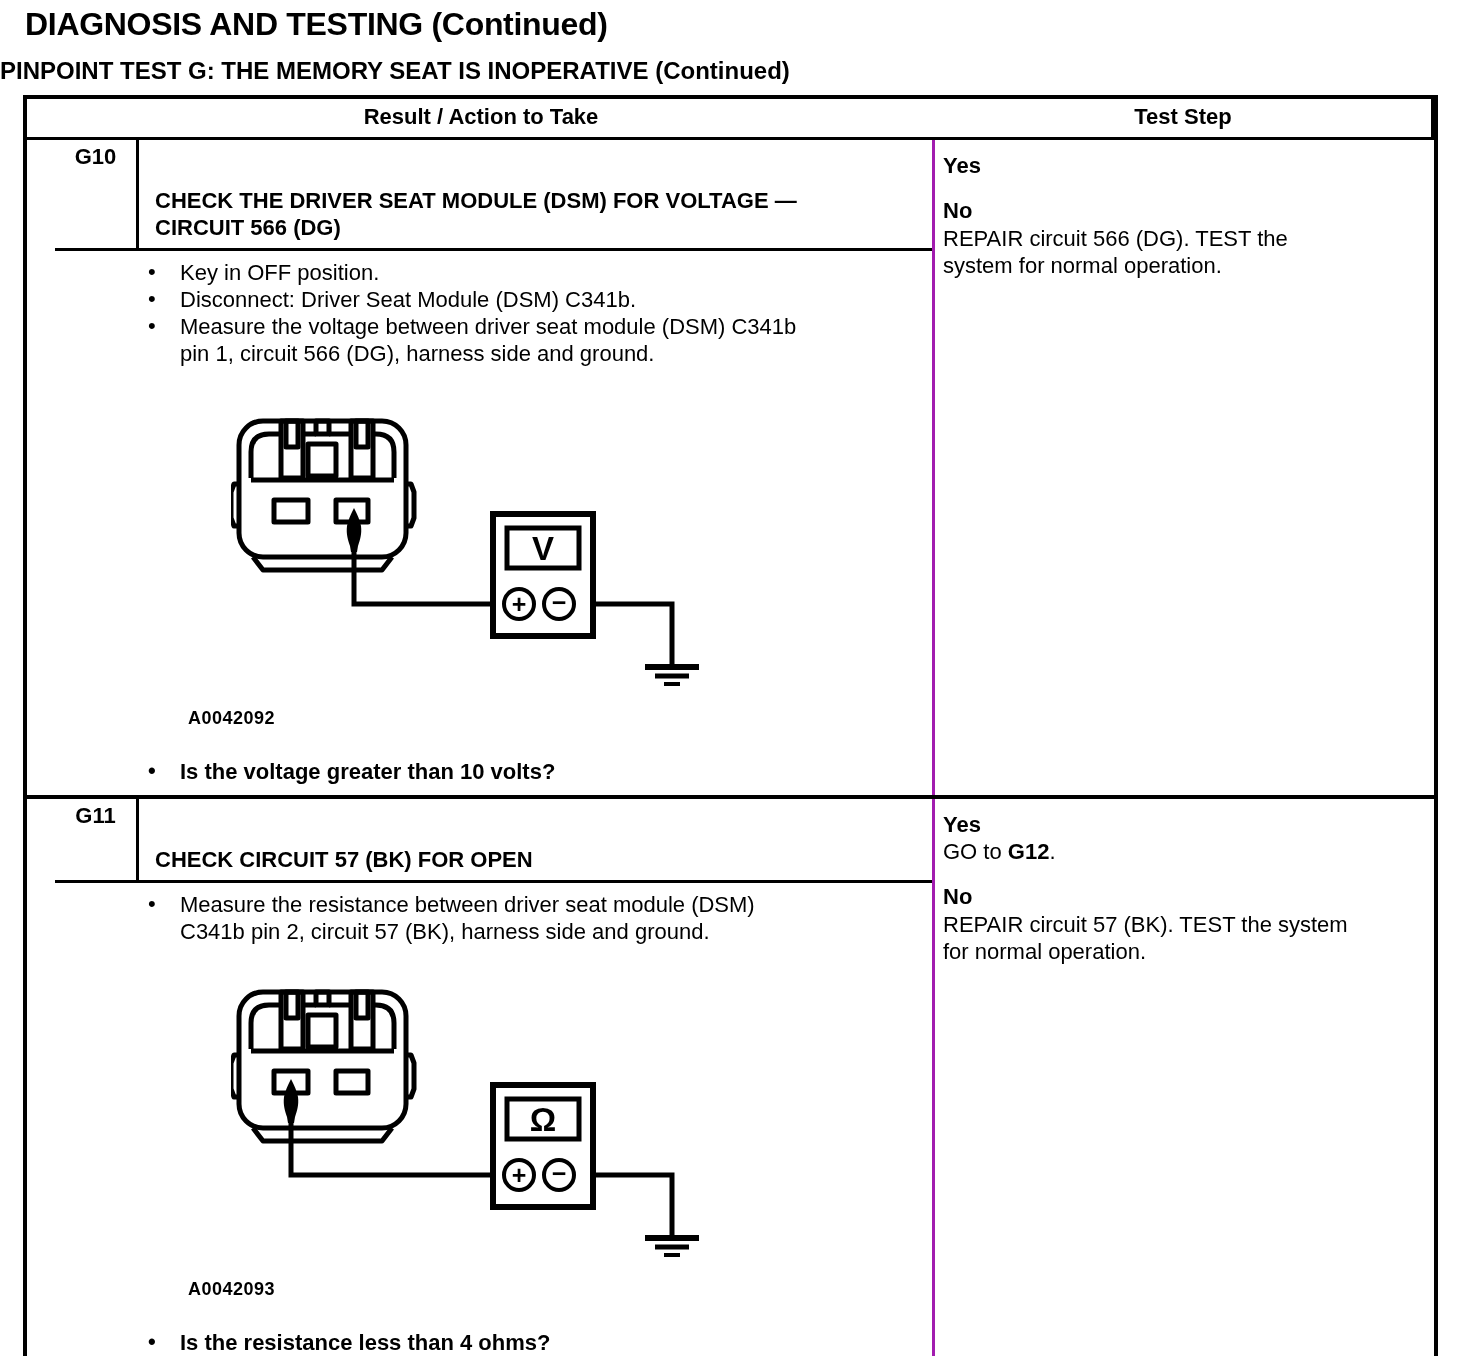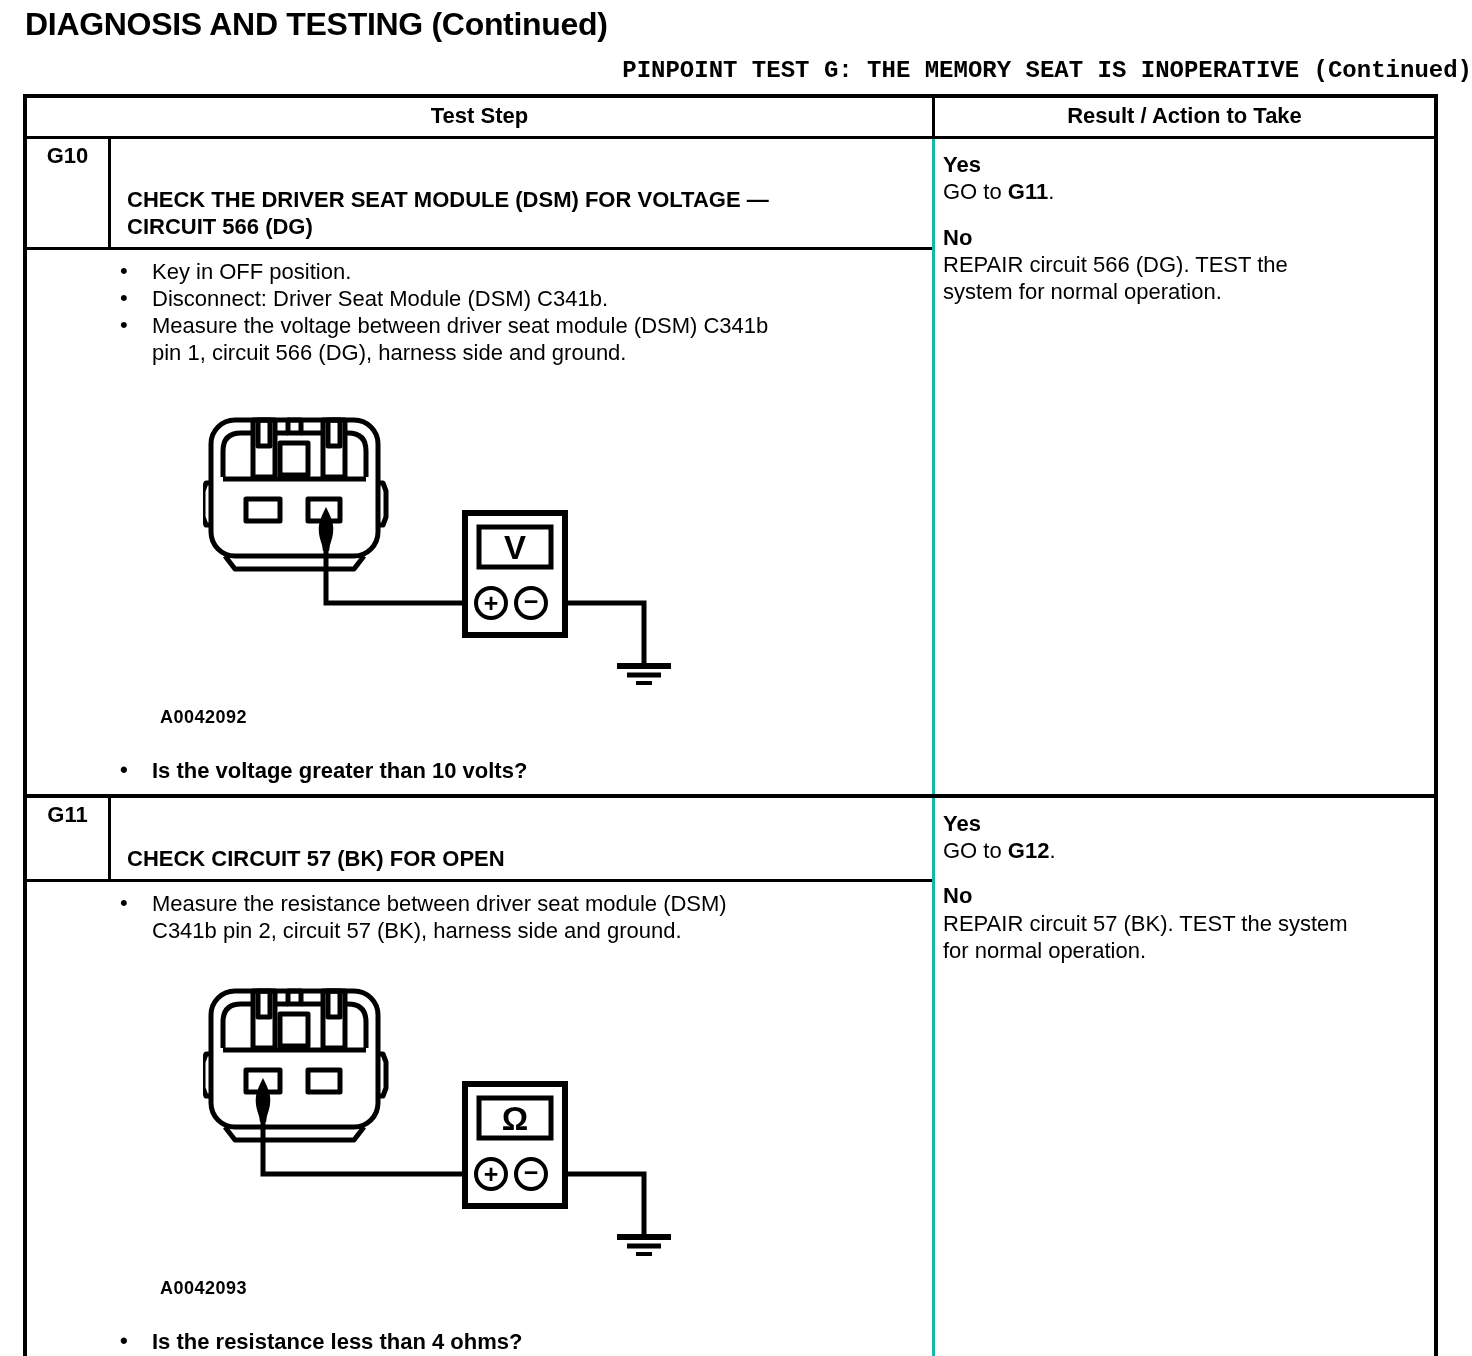--- a/index.html
+++ b/index.html
@@ -14,24 +14,23 @@
     overflow: hidden;
   }
   h1.doc-heading {
     margin: 6px 0 0 25px;
     font-size: 32px;
     font-weight: 700;
     letter-spacing: -0.3px;
   }
   h2.section-heading {
     margin: 14px 0 0 0;
-    text-align: right;
+    text-align: left;
     font-size: 24px;
     font-weight: 700;
-    font-family: Liberation Mono, monospace;
   }
   .pt-table {
     margin: 10px 0 0 23px;
     width: 1415px;
     border: 4px solid #000;
   }
   .thead {
     display: grid;
     grid-template-columns: 908px 1fr;
     border-bottom: 3px solid #000;
@@ -41,21 +40,21 @@
     font-weight: 700;
     font-size: 22px;
     padding: 5px 0 7px 0;
   }
   .th-step { border-right: 3px solid #000; }
   .trow {
     display: grid;
     grid-template-columns: 908px 1fr;
   }
   .trow + .trow { border-top: 4px solid #000; }
-  .step-cell { border-right: 3px solid #14b8a6; }
+  .step-cell { border-right: 3px solid #a21caf; padding-left: 28px; }
   .row-head {
     display: grid;
     grid-template-columns: 84px 1fr;
     border-bottom: 3px solid #000;
   }
   .row-id {
     border-right: 3px solid #000;
     text-align: center;
     font-weight: 700;
     font-size: 22px;
@@ -129,22 +128,22 @@
 <body>
 
 <div class="page">
 
   <h1 class="doc-heading">DIAGNOSIS AND TESTING (Continued)</h1>
   <h2 class="section-heading">PINPOINT TEST G: THE MEMORY SEAT IS INOPERATIVE (Continued)</h2>
 
   <div class="pt-table">
 
     <div class="thead">
+      <div class="th">Result / Action to Take</div>
       <div class="th th-step">Test Step</div>
-      <div class="th">Result / Action to Take</div>
     </div>
 
     <div class="trow g10">
       <div class="step-cell">
         <div class="row-head">
           <div class="row-id">G10</div>
           <div class="row-title">CHECK THE DRIVER SEAT MODULE (DSM) FOR VOLTAGE —
 CIRCUIT 566 (DG)</div>
         </div>
         <div class="row-body">
@@ -201,21 +200,20 @@
           </div>
 
           <div class="fig-label">A0042092</div>
 
           <div class="question"><span class="bullet">•</span><span>Is the voltage greater than 10 volts?</span></div>
         </div>
       </div>
 
       <div class="result-cell">
         <div class="res-label">Yes</div>
-        <div class="res-action"><span>GO to </span><strong>G11</strong><span>.</span></div>
         <div class="res-label mt">No</div>
         <div class="res-action">REPAIR circuit 566 (DG). TEST the
 system for normal operation.</div>
       </div>
     </div>
 
     <div class="trow g11">
       <div class="step-cell">
         <div class="row-head">
           <div class="row-id">G11</div>

